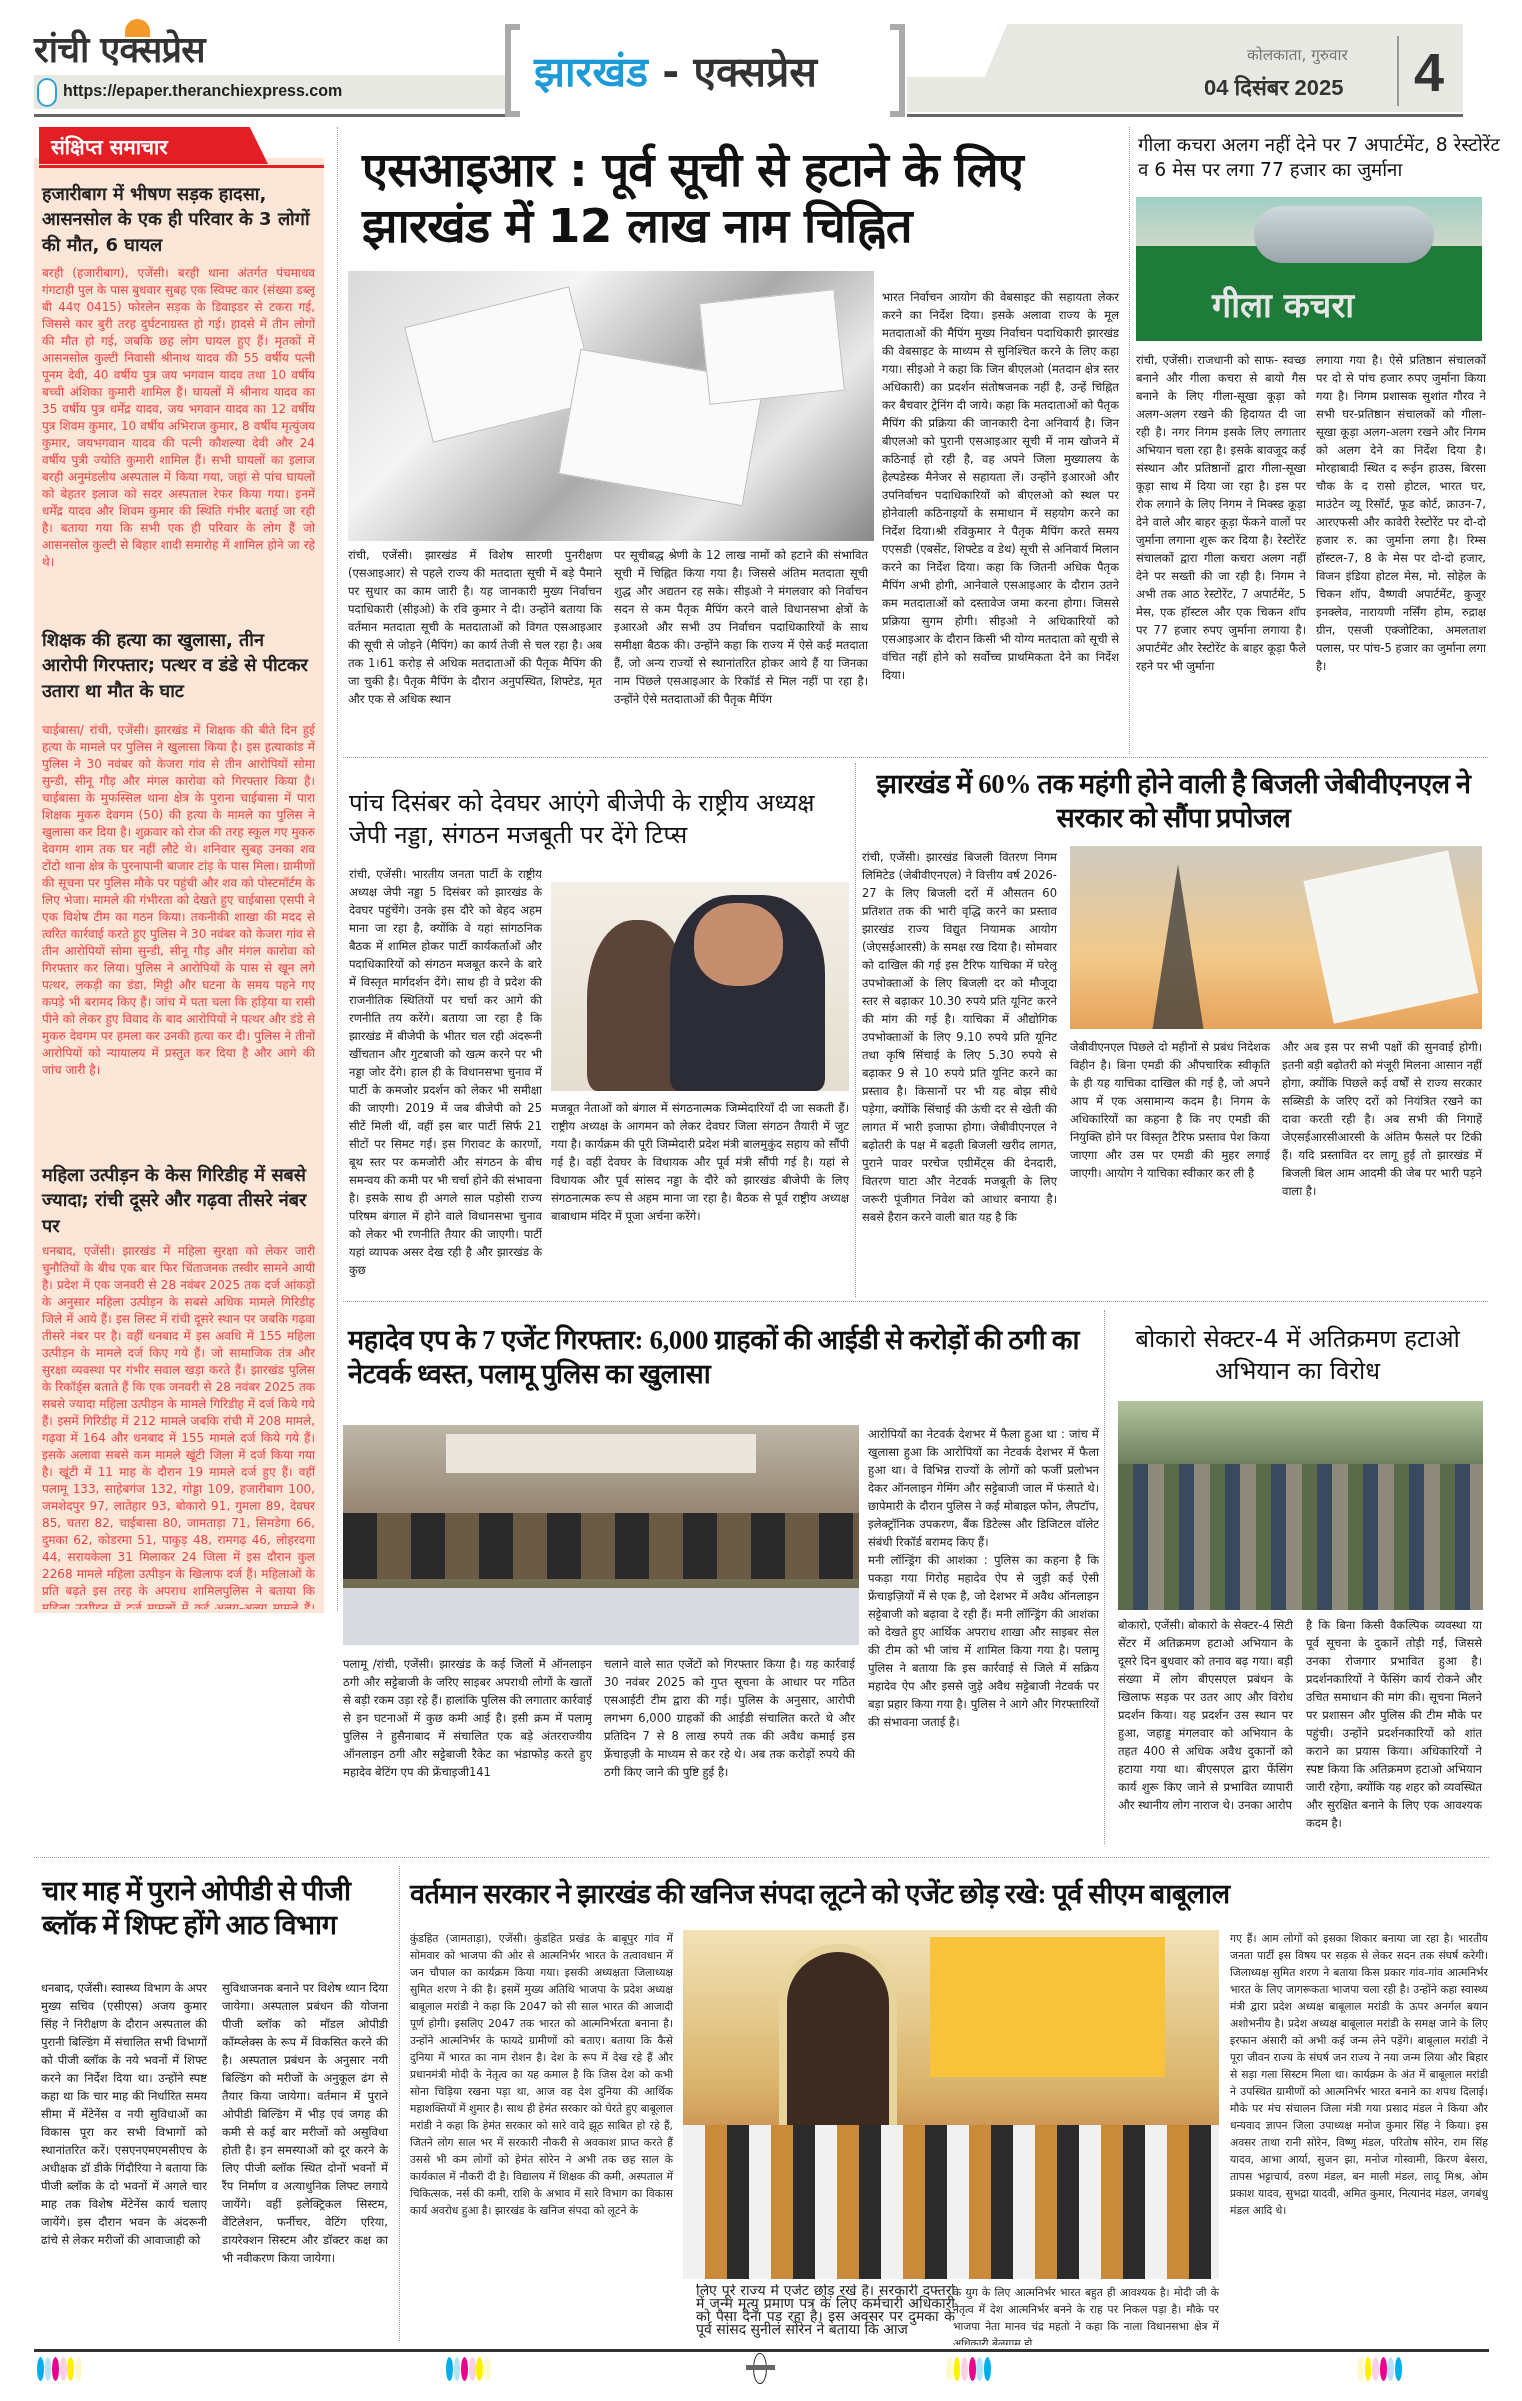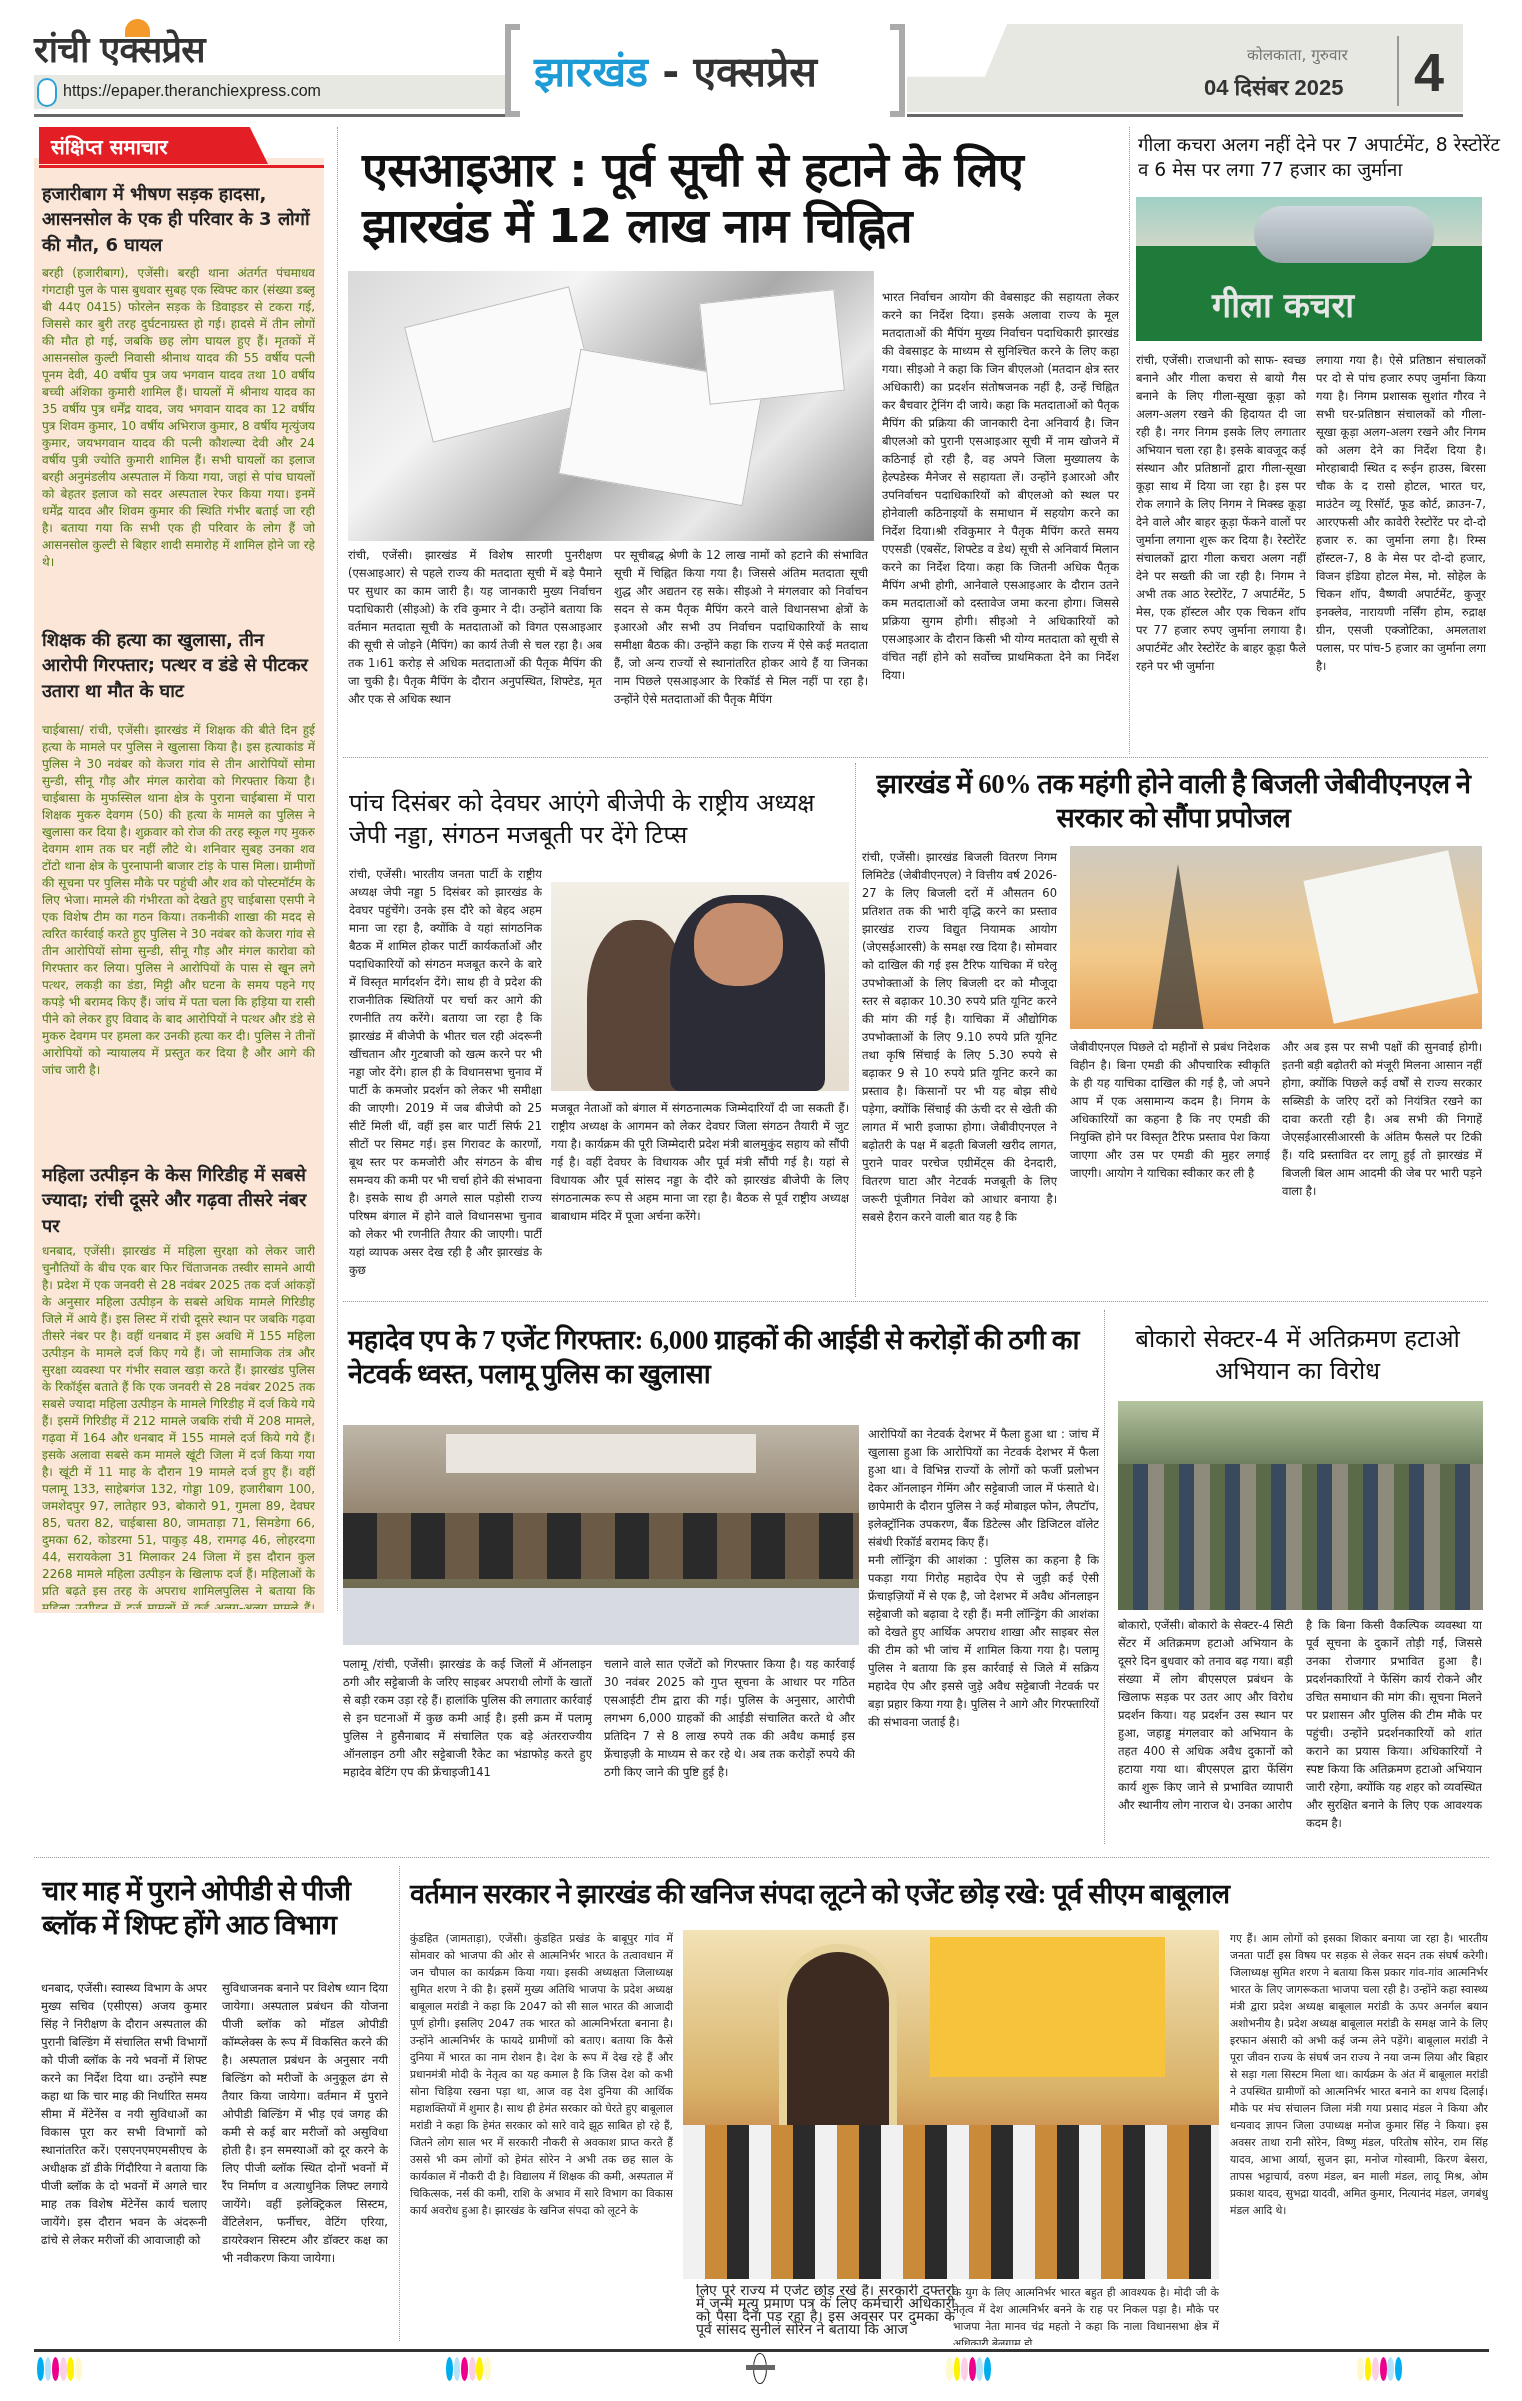--- a/index.html
+++ b/index.html
@@ -1,40 +1,40 @@
 <!DOCTYPE html>
 <html style="font-size:13.6px"><head>
 <meta charset="utf-8">
 <style>
 *{box-sizing:border-box;margin:0;padding:0}
 body{width:1523px;height:2401px;background:#fff;font-family:"DejaVu Sans","Liberation Sans",sans-serif;color:#222;position:relative;overflow:hidden}
 .abs{position:absolute}
 .hdr-logo{left:34px;top:24px;font-family:"DejaVu Serif",serif;font-weight:bold;font-size:36px;color:#333;letter-spacing:-0.8px}
 .hdr-sun{left:125px;top:18.7px;width:25.4px;height:18.7px;border-radius:25.4px 25.4px 0 0;background:#f39a2a}
 .hdr-url-bar{left:34px;top:75px;width:471px;height:34px;background:#e8e8e3}
-.hdr-url{left:63px;top:82px;font-family:"Liberation Sans",sans-serif;font-weight:normal;font-size:16px;color:#222}
+.hdr-url{left:63px;top:82px;font-family:"Liberation Sans",sans-serif;font-weight:bold;font-size:16px;color:#222}
 .hdr-url-icon{left:37px;top:78px;width:20.4px;height:29px;border:2.5px solid #2aa1d8;border-radius:10.2px;background:#fff}
 .hdr-line-l{left:34px;top:114px;width:471px;height:3.4px;background:#666}
 .bracket-l{left:505px;top:24px;width:15.3px;height:93px;border:6px solid #aaa;border-right:none}
 .bracket-r{left:890px;top:24px;width:15.3px;height:93px;border:6px solid #aaa;border-left:none}
 .sec-title{left:534px;top:42px;font-family:"DejaVu Sans",sans-serif;font-weight:bold;font-size:41px}
 .sec-a{color:#1d9bd6}.sec-b{color:#333}
 .hdr-right{left:907px;top:24px;width:556px;height:88px;background:#e8e8e3;clip-path:polygon(18% 0,100% 0,100% 100%,0 100%,0 60%,14% 60%)}
 .hdr-line-r{left:907px;top:114px;width:556px;height:3.4px;background:#666}
 .hdr-city{left:1247px;top:44px;font-size:15.3px;color:#737373}
 .hdr-date{left:1204px;top:71px;font-size:22px;color:#333;font-family:"Liberation Sans",sans-serif;font-weight:bold}
 .hdr-vline{left:1397px;top:36px;width:1.7px;height:70px;background:#999}
 .hdr-page{left:1414px;top:41px;font-size:54px;font-weight:bold;color:#333;font-family:"Liberation Sans",sans-serif}
 .col-sep{width:0;border-left:1.7px dotted #999}
 .brief-box{left:34px;top:158px;width:290px;height:1455px;background:#fbe6d8}
 .brief-tab{left:39px;top:127px;width:229px;height:37px;background:#e31e24;clip-path:polygon(0 0,92% 0,100% 100%,0 100%)}
 .brief-tab-txt{left:51px;top:132px;color:#fff;font-weight:bold;font-size:20.4px}
 .brief-bar{left:39px;top:165px;width:285px;height:3.4px;background:#e31e24}
 .brief-h{font-family:"DejaVu Sans",sans-serif;font-weight:bold;font-size:18px;line-height:25.4px;color:#222;width:271px}
-.brief-p{font-size:12px;line-height:17px;color:#4d7c0f;width:273px;text-align:justify}
+.brief-p{font-size:12px;line-height:17px;color:#ef4444;width:273px;text-align:justify}
 .h-xl{font-family:"DejaVu Sans",sans-serif;font-weight:bold;font-size:47px;line-height:56px;color:#111;letter-spacing:-0.8px}
 .h-l{font-family:Liberation Serif, serif;font-weight:bold;font-size:27px;line-height:34px;color:#111;letter-spacing:-0.4px}
 .h-m{font-family:"DejaVu Sans",sans-serif;font-size:24px;line-height:32px;color:#111}
 .h-s{font-family:"DejaVu Sans",sans-serif;font-size:18.7px;line-height:25.4px;color:#111}
 .body{font-size:11.5px;line-height:18px;color:#222;text-align:justify}
 .body b{font-weight:normal}
 .photo{overflow:hidden}
 .ph-docs{background:linear-gradient(135deg,#d9d9d9 0,#f4f4f4 30%,#aaa 55%,#e9e9e9 75%,#888 100%)}
 .ph-docs .sheet{position:absolute;background:#fafafa;border:0.8px solid #bbb}
 .ph-bin{background:#1e7b3a}

